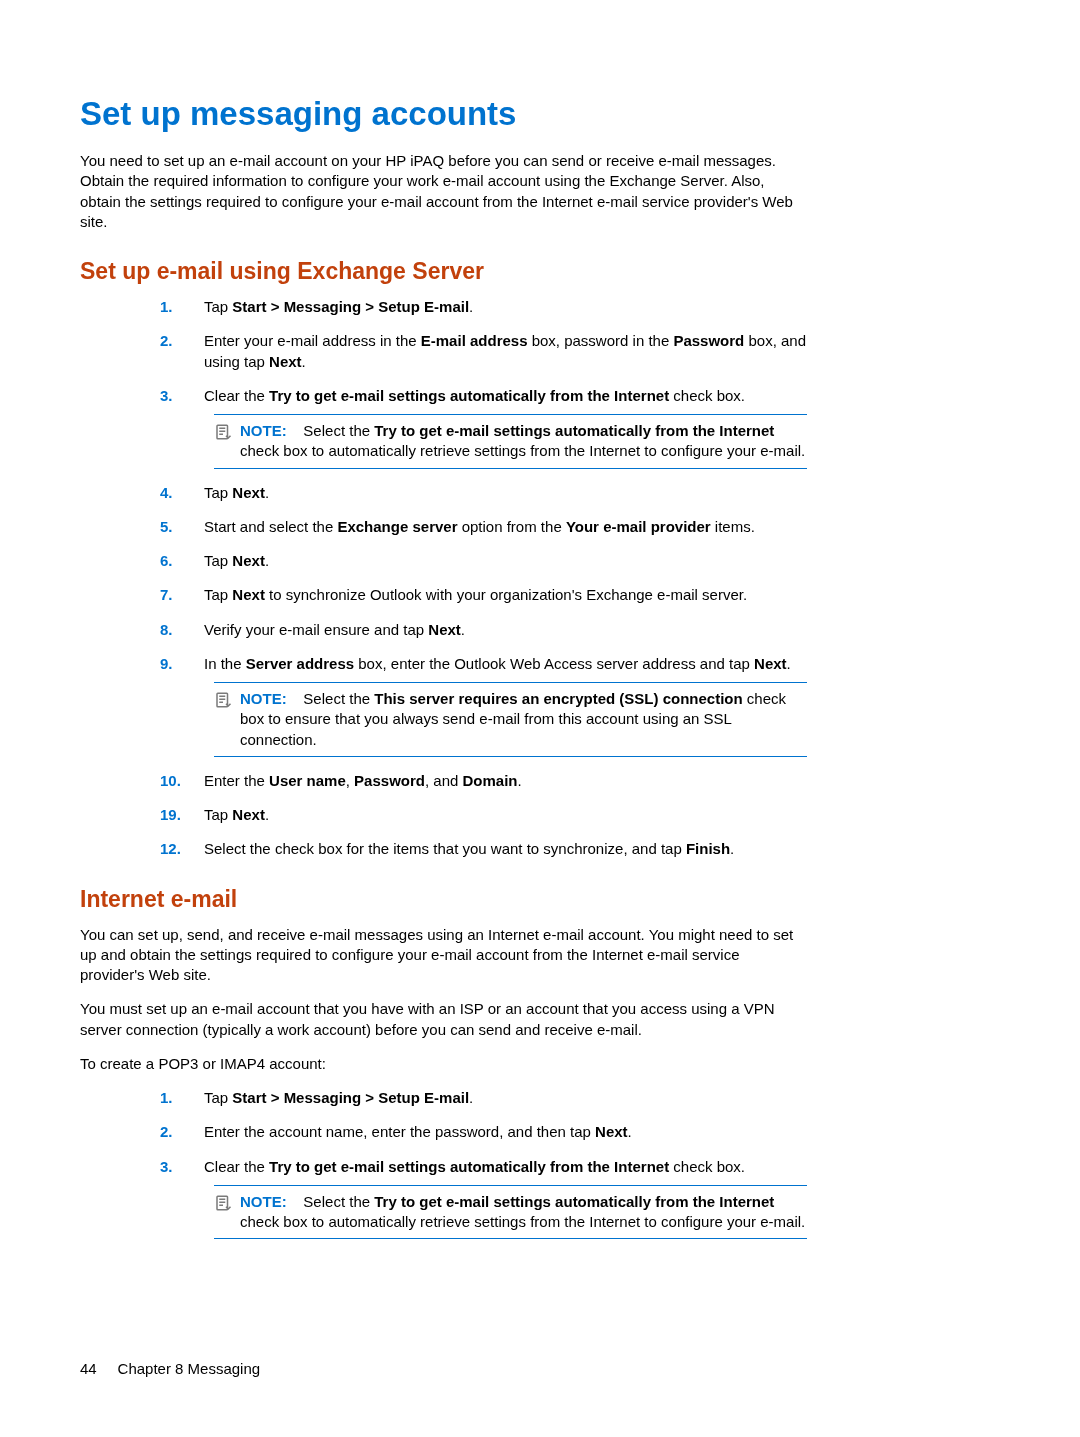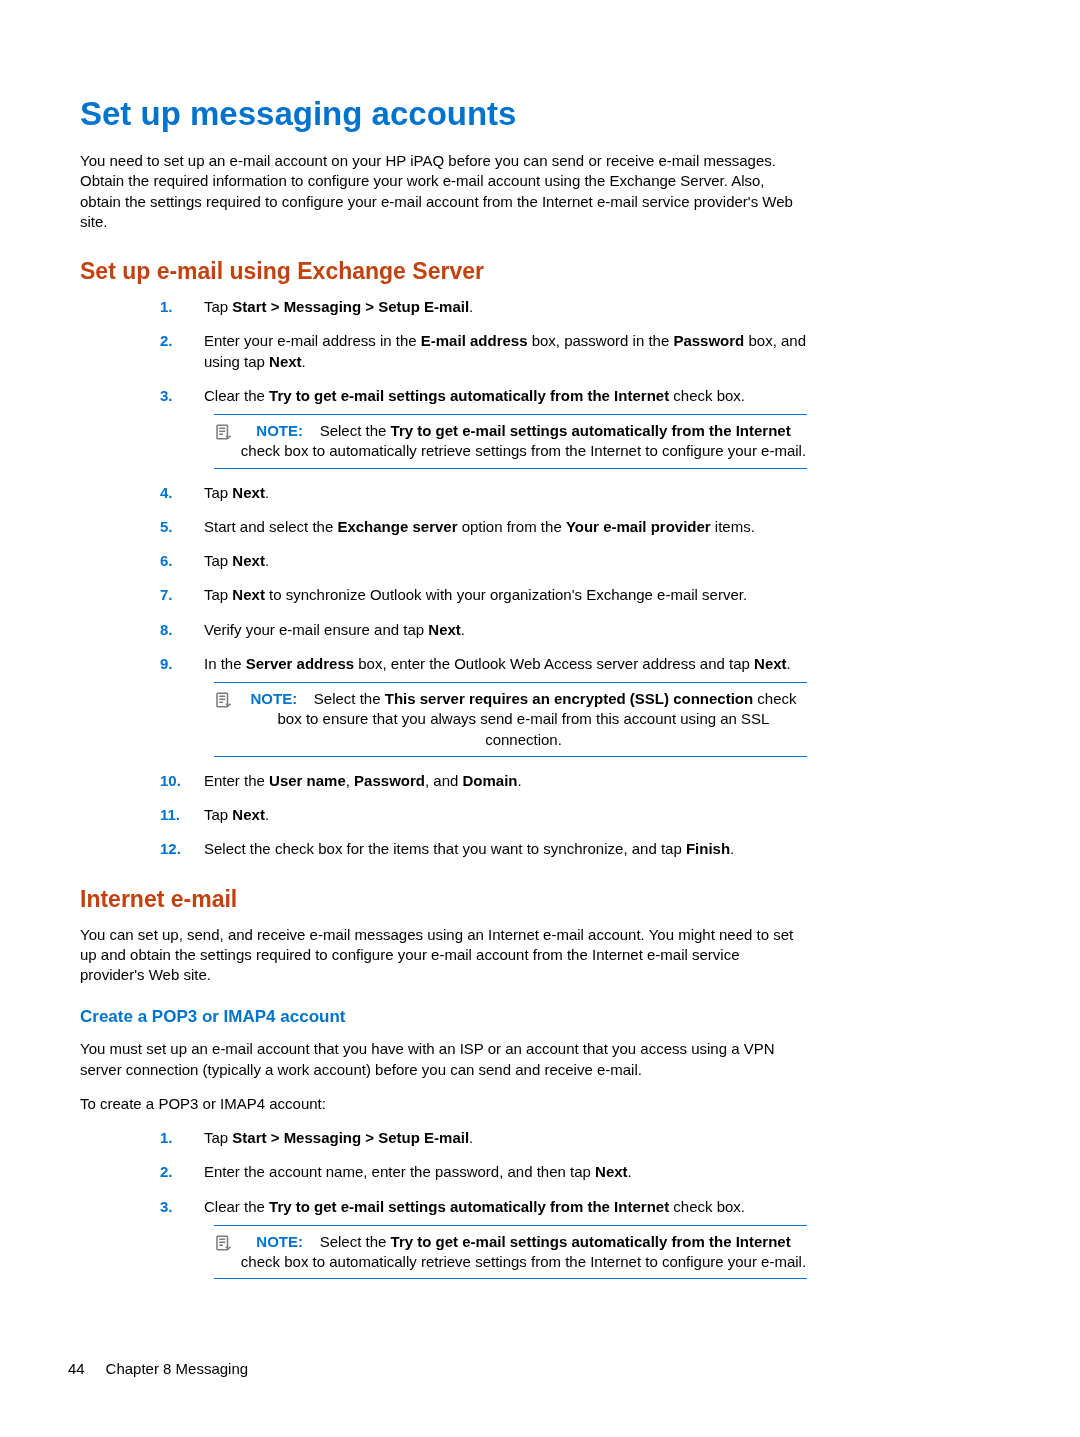--- a/index.html
+++ b/index.html
@@ -61,37 +61,36 @@
   .note-box {
     margin: 8px 0 10px 10px;
     border-top: 1px solid #0073cf;
     border-bottom: 1px solid #0073cf;
     padding: 6px 0 6px 0;
     line-height: 1.35;
   }
   .note-box-outer {
     display: flex;
     gap: 8px;
-    text-align: center;
   }
   .note-icon {
     flex: 0 0 auto;
     width: 18px;
     height: 18px;
     color: #7a7a7a;
     margin-top: 2px;
   }
   .note-icon svg { width: 18px; height: 18px; display: block; }
   .note-label {
     color: #0073cf;
     font-weight: bold;
   }
   .footer {
     position: absolute;
-    left: 68px;
+    left: 80px;
     bottom: 60px;
     font-size: 15px;
   }
   .bold { font-weight: bold; }
 </style>
 </head>
 <body>
 
 <div class="page">
 
@@ -168,34 +167,33 @@
             <span>Select the </span><span class="bold">This server requires an encrypted (SSL) connection</span><span> check box to ensure that you always send e-mail from this account using an SSL connection.</span>
           </span>
         </div>
       </div>
     </li>
     <li>
       <span class="num">10.</span>
       <span>Enter the </span><span class="bold">User name</span><span>, </span><span class="bold">Password</span><span>, and </span><span class="bold">Domain</span><span>.</span>
     </li>
     <li>
-      <span class="num">11.</span>
+      <span class="num">19.</span>
       <span>Tap </span><span class="bold">Next</span><span>.</span>
     </li>
     <li>
       <span class="num">12.</span>
       <span>Select the check box for the items that you want to synchronize, and tap </span><span class="bold">Finish</span><span>.</span>
     </li>
   </ol>
 
   <h2 class="sub-heading">Internet e-mail</h2>
 
   <p class="body-text indent-1">You can set up, send, and receive e-mail messages using an Internet e-mail account. You might need to set up and obtain the settings required to configure your e-mail account from the Internet e-mail service provider's Web site.</p>
 
-  <h3 class="sub-sub-heading">Create a POP3 or IMAP4 account</h3>
 
   <p class="body-text indent-1">You must set up an e-mail account that you have with an ISP or an account that you access using a VPN server connection (typically a work account) before you can send and receive e-mail.</p>
   <p class="body-text indent-1">To create a POP3 or IMAP4 account:</p>
 
   <ol class="steps">
     <li>
       <span class="num">1.</span>
       <span>Tap </span><span class="bold">Start &gt; Messaging &gt; Setup E-mail</span><span>.</span>
     </li>
     <li>

